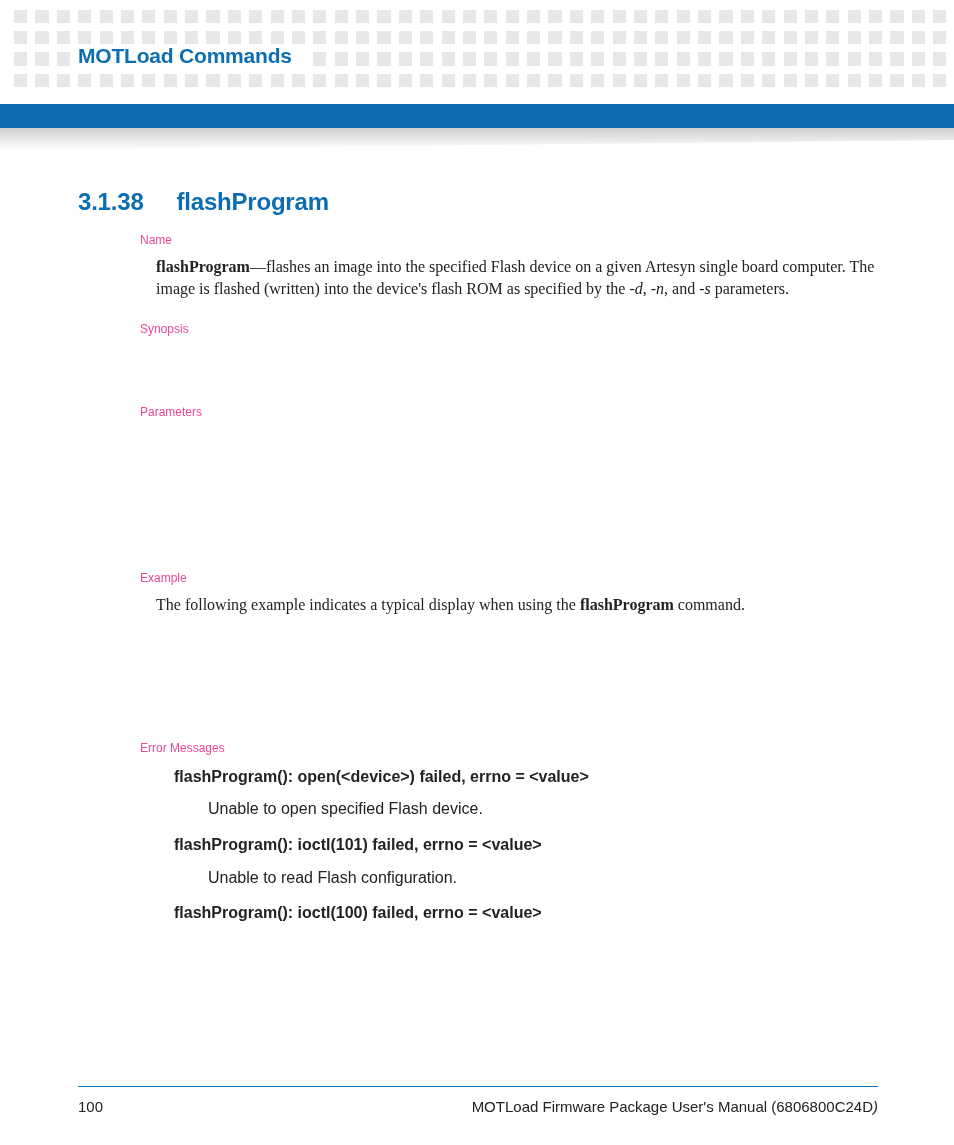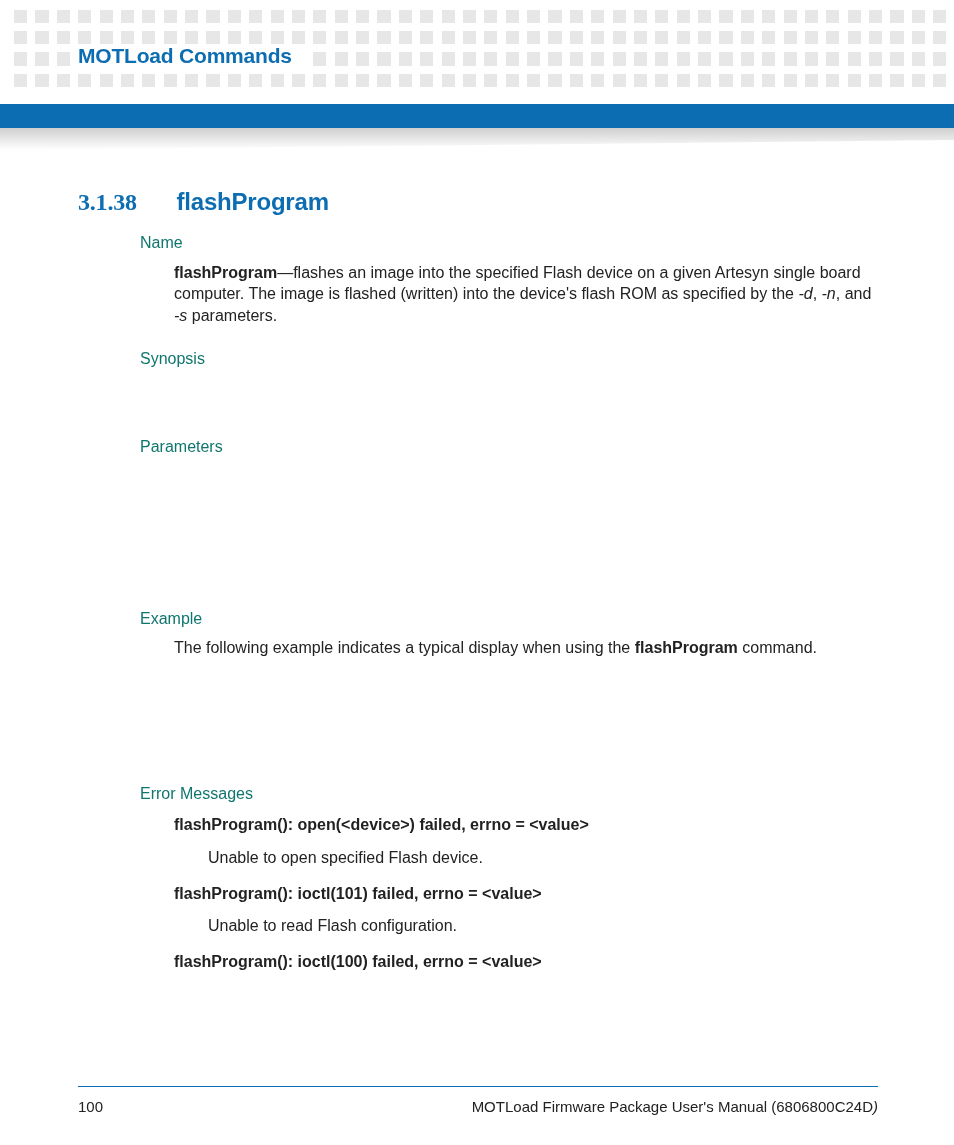--- a/index.html
+++ b/index.html
@@ -26,26 +26,26 @@
     position: absolute; left: 0; top: 128px; width: 954px; height: 22px;
     background: linear-gradient(180deg, #cfcfcf 0%, #f6f6f6 80%, #fff 100%);
     clip-path: polygon(0 0, 100% 0, 100% 55%, 0 100%);
   }
 
   .section-heading {
     position: absolute; left: 78px; top: 188px;
     font-size: 24px; font-weight: 700; color: #0d6db2;
     letter-spacing: -0.2px;
   }
-  .section-heading .num { display: inline-block; width: 92px; font-family: Liberation Serif, serif; }
+  .section-heading .num { display: inline-block; width: 92px; }
 
   .body { position: absolute; left: 140px; top: 232px; width: 740px; font-size: 16px; line-height: 1.35; }
-  .label { font-size: 16px; color: #0f766e; margin-top: 22px; margin-bottom: 8px; }
+  .label { font-size: 12px; color: #ec4899; margin-top: 22px; margin-bottom: 8px; }
   .label.first { margin-top: 0; }
-  .para { margin-left: 34px; }
+  .para { margin-left: 16px; font-family: Liberation Serif, serif; }
   .para p { margin-bottom: 6px; }
   strong { font-weight: 700; }
   em.opt { font-style: italic; }
 
   .gap-sm { height: 36px; }
   .gap-md { height: 120px; }
   .gap-lg { height: 96px; }
 
   .err-block { margin-left: 34px; margin-top: 6px; }
   .err-title { font-weight: 700; margin-top: 10px; margin-bottom: 10px; }

